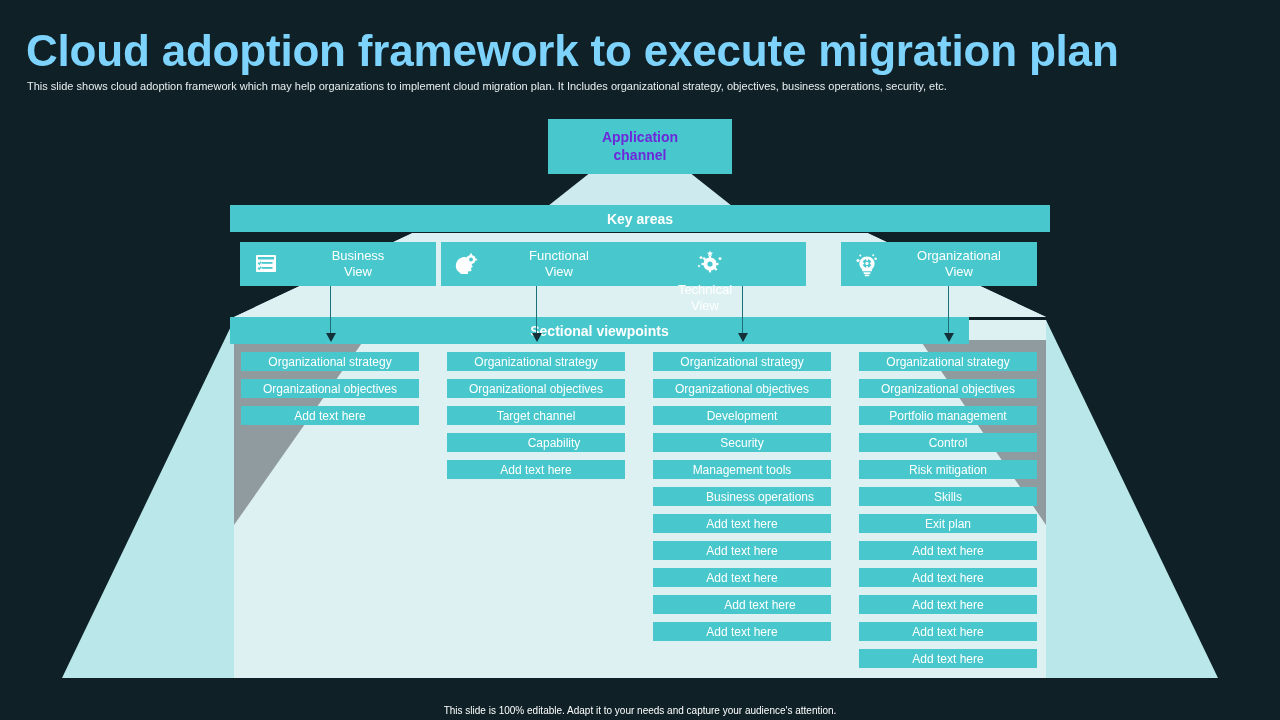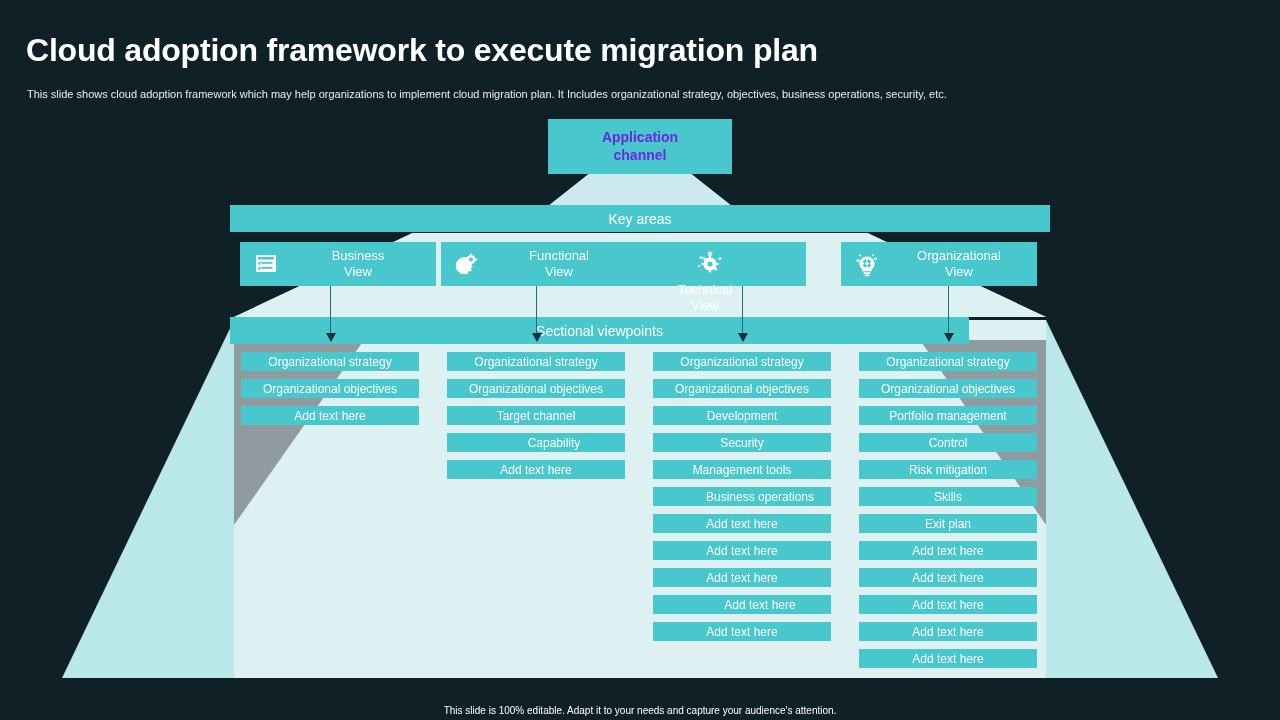--- a/index.html
+++ b/index.html
@@ -10,30 +10,30 @@
     width: 1280px; height: 720px;
     position: relative;
     overflow: hidden;
     font-family: "Liberation Sans", sans-serif;
     -webkit-font-smoothing: antialiased;
   }
 
   
   .slide-title {
     position: absolute;
-    left: 26px; top: 32px;
-    font-size: 32px;
+    left: 26px; top: 26px;
+    font-size: 44px;
     font-weight: bold;
-    color: #ffffff;
+    color: #7dd3fc;
     letter-spacing: -0.2px;
     white-space: nowrap;
   }
   .slide-subtitle {
     position: absolute;
-    left: 27px; top: 88px;
+    left: 27px; top: 80px;
     font-size: 11px;
     color: #e8eef0;
     white-space: nowrap;
   }
 
   
   .pyramid-layer {
     position: absolute;
   }
   
@@ -110,20 +110,21 @@
     line-height: 1.25;
   }
 
   
   .banner {
     position: absolute;
     background: #48c8cd;
     display: flex; align-items: center; justify-content: center;
     color: #ffffff;
     font-size: 14px;
+    font-weight: bold;
   }
   .banner-key { left: 230px; top: 205px; width: 820px; height: 27px; }
   .banner-sectional { left: 230px; top: 317px; width: 739px; height: 27px; }
 
   
   .view-box {
     position: absolute;
     top: 242px; height: 44px;
     background: #48c8cd;
     display: flex; align-items: center;

